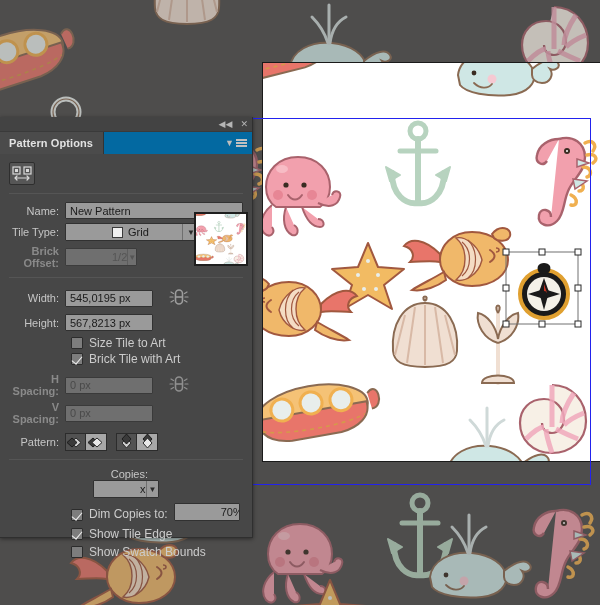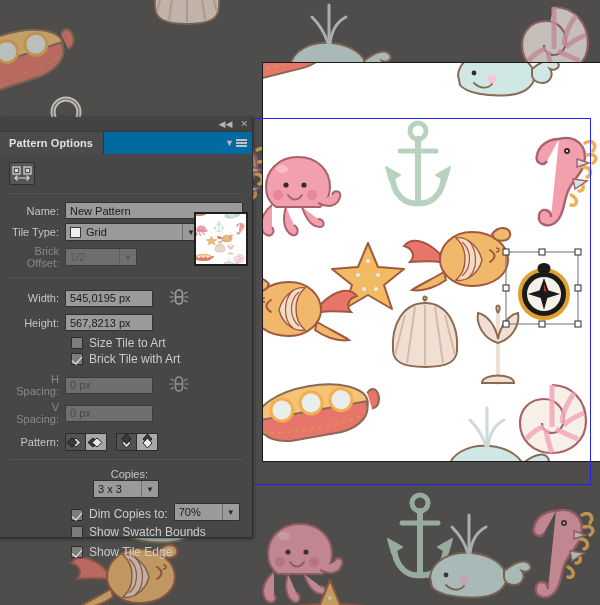--- a/index.html
+++ b/index.html
@@ -118,21 +118,21 @@
     min-height: 21px;
   }
   .lbl {
     width: 56px;
     text-align: right;
     padding-right: 6px;
     font-size: 11px;
     color: #c6c6c6;
     flex: none;
   }
-  .lbl.dis { color: #8a8a8a; }
+  .lbl.dis { color: #8a8a8a; font-weight: bold; }
 
   .field {
     background: #9a9a9a;
     border: 1px solid #313131;
     color: #1b1b1b;
     height: 17px;
     line-height: 15px;
     font-size: 11px;
     padding: 0 4px;
     border-radius: 1px;
@@ -141,20 +141,21 @@
 
   #name-field { width: 178px; }
 
   .combo {
     display:flex; align-items:stretch;
     height:18px;
     border:1px solid #313131;
     background:#9a9a9a;
     border-radius:1px;
     overflow:hidden;
+    padding-left:42px;
   }
   .combo .ctext {
     flex:1; display:flex; align-items:center; gap:5px;
     padding-left:4px; color:#1b1b1b; font-size:11px;
   }
   .combo .carrow {
     width:17px; display:flex;align-items:center;justify-content:center;
     background:#9a9a9a;
     border-left:1px solid #6f6f6f;
     color:#2a2a2a; font-size:8px;
@@ -592,27 +593,27 @@
       <div class="chk-row" style="margin-top:2px;align-items:flex-end;">
         <div class="spacer"></div>
         <div class="cb on"></div>
         <div class="chk-lbl">Dim Copies to:</div>
         <div id="dim-combo" class="combo" style="margin-left:6px;">
           <span class="ctext">70%</span>
           <span class="carrow">▼</span>
         </div>
       </div>
 
+      <div class="chk-row" style="margin-top:4px;">
+        <div class="spacer"></div>
+        <div class="cb on"></div>
+        <div class="chk-lbl">Show Tile Edge</div>
+      </div>
+
       <div class="chk-row" style="margin-top:2px;">
         <div class="spacer"></div>
         <div class="cb"></div>
         <div class="chk-lbl">Show Swatch Bounds</div>
       </div>
 
-      <div class="chk-row" style="margin-top:4px;">
-        <div class="spacer"></div>
-        <div class="cb on"></div>
-        <div class="chk-lbl">Show Tile Edge</div>
-      </div>
-
     </div>
   </div>
 </div>
 
 </body></html>

